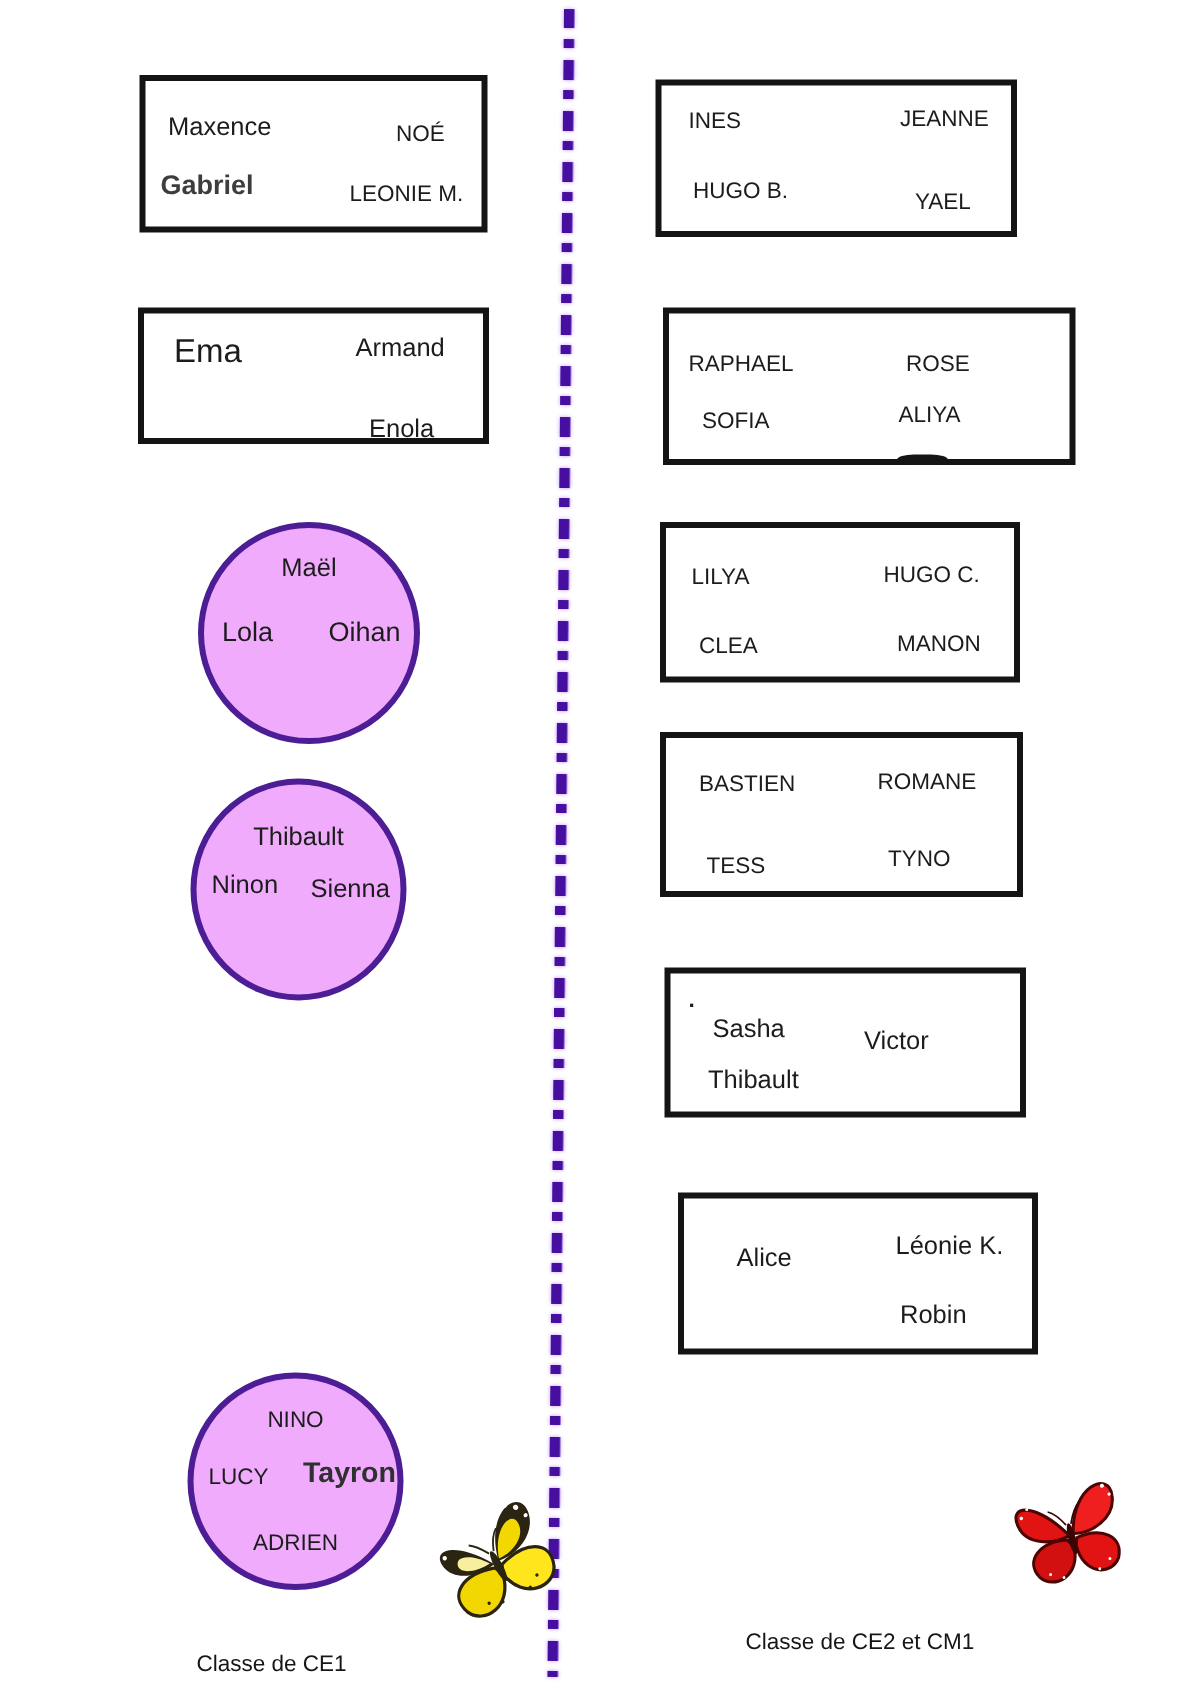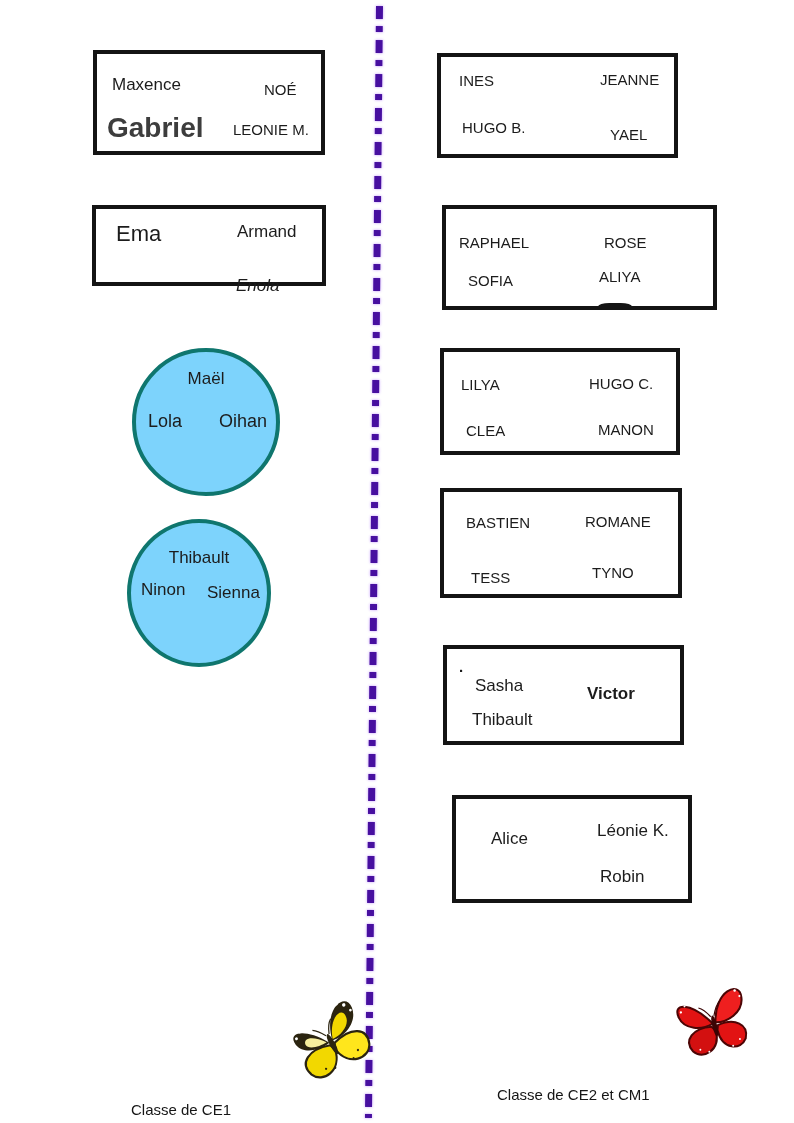--- a/index.html
+++ b/index.html
@@ -13,37 +13,37 @@
   }
   
   .rect-table{
     position:absolute;
     border:4px solid #141414;
     background:#fff;
     box-sizing:border-box;
   }
   .circle-table{
     position:absolute;
-    border:4px solid #0f766e;
+    border:4px solid #4c1d95;
     border-radius:50%;
-    background:#7dd3fc;
+    background:#f0abfc;
     box-sizing:border-box;
   }
   .name{
     position:absolute;
     white-space:nowrap;
     font-size:15px;
     color:#1c1c1c;
     line-height:1;
   }
   .name.center{left:0;width:100%;text-align:center;}
   .name.big{font-size:22px;}
   .name.md{font-size:17px;}
   .name.lg{font-size:18px;}
-  .name.alt{font-weight:700;color:#3d3d3d;font-size:28px;}
+  .name.alt{font-weight:700;color:#3d3d3d;font-size:18px;}
   .name.alt2{font-weight:700;color:#303030;font-size:19px;}
   
   #divider{
     position:absolute;
     left:376px;top:6px;
     width:7px;height:1112px;
     transform:rotate(0.57deg);
     transform-origin:top left;
     background:repeating-linear-gradient(180deg,
       var(--div-col) 0px, var(--div-col) 13px,
@@ -71,39 +71,45 @@
 
   <div id="divider"></div>
 
   <div class="rect-table" style="left:93px;top:50px;width:232px;height:105px;">
     <span class="name md" style="left:15px;top:22px;">Maxence</span>
     <span class="name" style="left:167px;top:28px;">NOÉ</span>
     <span class="name alt" style="left:10px;top:60px;">Gabriel</span>
     <span class="name" style="left:136px;top:68px;">LEONIE M.</span>
   </div>
 
-  <div class="rect-table" style="left:92px;top:205px;width:234px;height:81px;">
+  <div class="rect-table" style="left:92px;top:205px;width:234px;height:91px;">
     <span class="name big" style="left:20px;top:14px;">Ema</span>
     <span class="name md" style="left:141px;top:14px;">Armand</span>
-    <span class="name md" style="left:140px;top:68px;font-style:italic;">Enola</span>
+    <span class="name md" style="left:150px;top:68px;">Enola</span>
   </div>
 
   <div class="circle-table" style="left:132px;top:348px;width:148px;height:148px;">
     <span class="name md center" style="top:18px;">Maël</span>
     <span class="name lg" style="left:12px;top:60px;">Lola</span>
     <span class="name lg" style="left:83px;top:60px;">Oihan</span>
   </div>
 
   <div class="circle-table" style="left:127px;top:519px;width:144px;height:148px;">
     <span class="name md center" style="top:26px;">Thibault</span>
     <span class="name md" style="left:10px;top:58px;">Ninon</span>
     <span class="name md" style="left:76px;top:61px;">Sienna</span>
   </div>
 
 
+  <div class="circle-table" style="left:125px;top:915px;width:144px;height:145px;">
+    <span class="name center" style="top:20px;">NINO</span>
+    <span class="name" style="left:10px;top:58px;">LUCY</span>
+    <span class="name alt2" style="left:73px;top:54px;">Tayron</span>
+    <span class="name center" style="top:102px;">ADRIEN</span>
+  </div>
 
   <svg class="butterfly" style="left:286px;top:996px;" width="92" height="86" viewBox="0 0 100 100">
     <g transform="rotate(-28 50 55)">
       <path d="M47 56 C 22 48 5 58 12 76 C 19 91 45 89 50 63 Z" fill="#f2d800" stroke="#2b2410" stroke-width="2.5"></path>
       <path d="M53 56 C 78 48 95 58 88 76 C 81 91 55 89 50 63 Z" fill="#ffe61c" stroke="#2b2410" stroke-width="2.5"></path>
       <path d="M47 52 C 30 24 9 19 12 37 C 15 51 34 56 48 53 Z" fill="#2b2410"></path>
       <path d="M45 51 C 35 37 23 33 22 42 C 22 49 36 52 45 51 Z" fill="#f7ef9d"></path>
       <path d="M52 52 C 60 14 92 9 90 29 C 88 47 66 56 51 52 Z" fill="#2b2410"></path>
       <path d="M53 51 C 60 28 79 22 79 34 C 79 45 65 52 53 51 Z" fill="#f2d800"></path>
       <circle cx="83" cy="22" r="2" fill="#fff"></circle>
@@ -147,21 +153,21 @@
   <div class="rect-table" style="left:440px;top:488px;width:242px;height:110px;">
     <span class="name" style="left:22px;top:23px;">BASTIEN</span>
     <span class="name" style="left:141px;top:22px;">ROMANE</span>
     <span class="name" style="left:27px;top:78px;">TESS</span>
     <span class="name" style="left:148px;top:73px;">TYNO</span>
   </div>
 
   <div class="rect-table" style="left:443px;top:645px;width:241px;height:100px;">
     <span class="name" style="left:12px;top:10px;font-weight:700;">.</span>
     <span class="name md" style="left:28px;top:28px;">Sasha</span>
-    <span class="name md" style="left:140px;top:36px;font-weight:bold;">Victor</span>
+    <span class="name md" style="left:129px;top:36px;">Victor</span>
     <span class="name md" style="left:25px;top:62px;">Thibault</span>
   </div>
 
   <div class="rect-table" style="left:440px;top:795px;width:240px;height:108px;margin-left:12px;">
     <span class="name md" style="left:35px;top:31px;">Alice</span>
     <span class="name md" style="left:141px;top:23px;">Léonie K.</span>
     <span class="name md" style="left:144px;top:69px;">Robin</span>
   </div>
 
   <svg class="butterfly" style="left:666px;top:980px;" width="97" height="82" viewBox="0 0 100 100">

